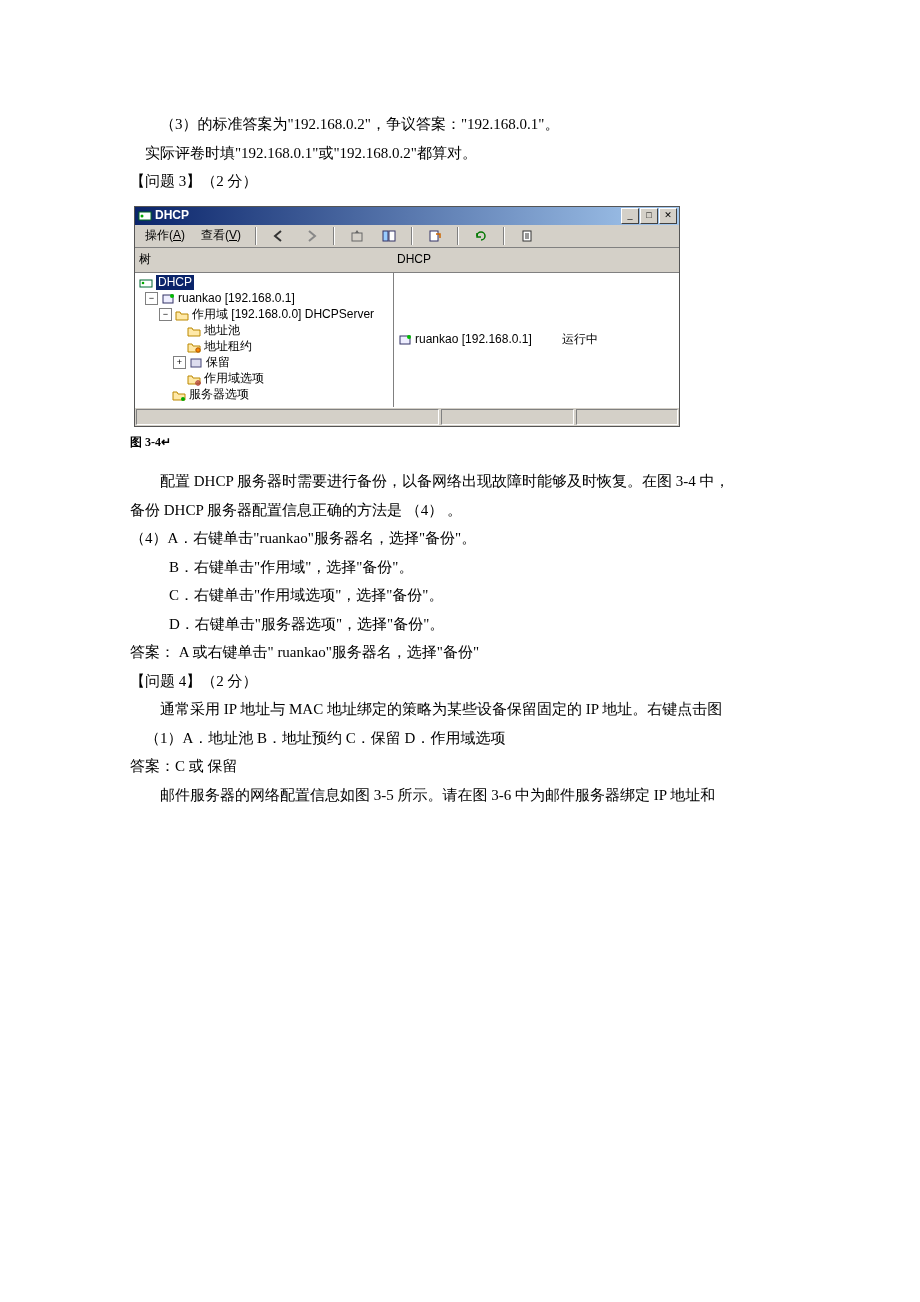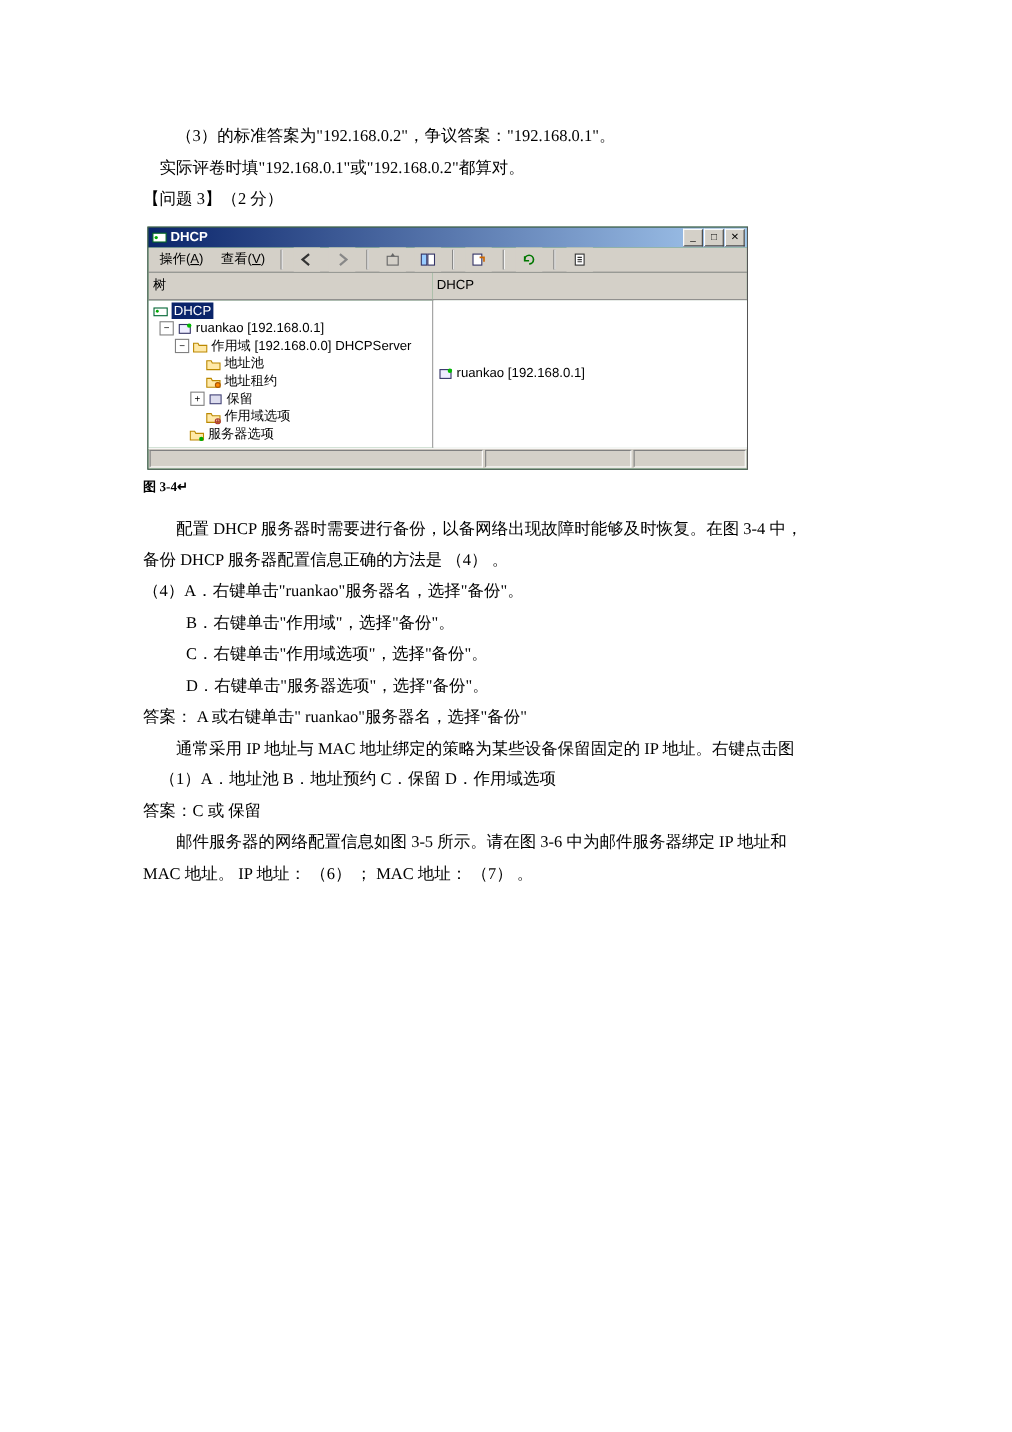--- a/index.html
+++ b/index.html
@@ -324,20 +324,21 @@
         <div class="rp-body">
           <div class="cell" style="width:164px">
             <span class="ico">
                 <svg viewBox="0 0 14 14">
                   <rect x="2" y="3" width="10" height="8" fill="#eef" stroke="#336"></rect>
                   <circle cx="11" cy="4" r="2" fill="#0b0"></circle>
                 </svg>
               </span>
             <span>ruankao [192.168.0.1]</span>
           </div>
+          <div class="cell" style="width:70px">运行中</div>
         </div>
       </div>
     </div>
     <div class="statusbar">
       <div class="sseg" style="flex:3"></div>
       <div class="sseg" style="flex:1.3"></div>
       <div class="sseg" style="flex:1"></div>
     </div>
   </div>
 
@@ -345,20 +346,20 @@
 
   <div class="indent1">配置 DHCP 服务器时需要进行备份，以备网络出现故障时能够及时恢复。在图 3-4 中，</div>
   <div>备份 DHCP 服务器配置信息正确的方法是 （4） 。</div>
 
   <div>（4）A．右键单击"ruankao"服务器名，选择"备份"。</div>
   <div class="optrow">B．右键单击"作用域"，选择"备份"。</div>
   <div class="optrow">C．右键单击"作用域选项"，选择"备份"。</div>
   <div class="optrow">D．右键单击"服务器选项"，选择"备份"。</div>
   <div>答案：  A  或右键单击" ruankao"服务器名，选择"备份"</div>
 
+  <div>【问题 4】（2 分）</div>
   <div class="indent1">通常采用 IP 地址与 MAC 地址绑定的策略为某些设备保留固定的 IP 地址。右键点击图</div>
   <div class="indent2">（1）A．地址池           B．地址预约                 C．保留              D．作用域选项</div>
   <div>答案：C 或 保留</div>
 
   <div class="indent1">邮件服务器的网络配置信息如图 3-5 所示。请在图 3-6 中为邮件服务器绑定 IP 地址和</div>
-  <div>MAC 地址。   IP 地址：   （6） ；   MAC 地址： （7） 。</div>
 
 </div>
 
 </body></html>

